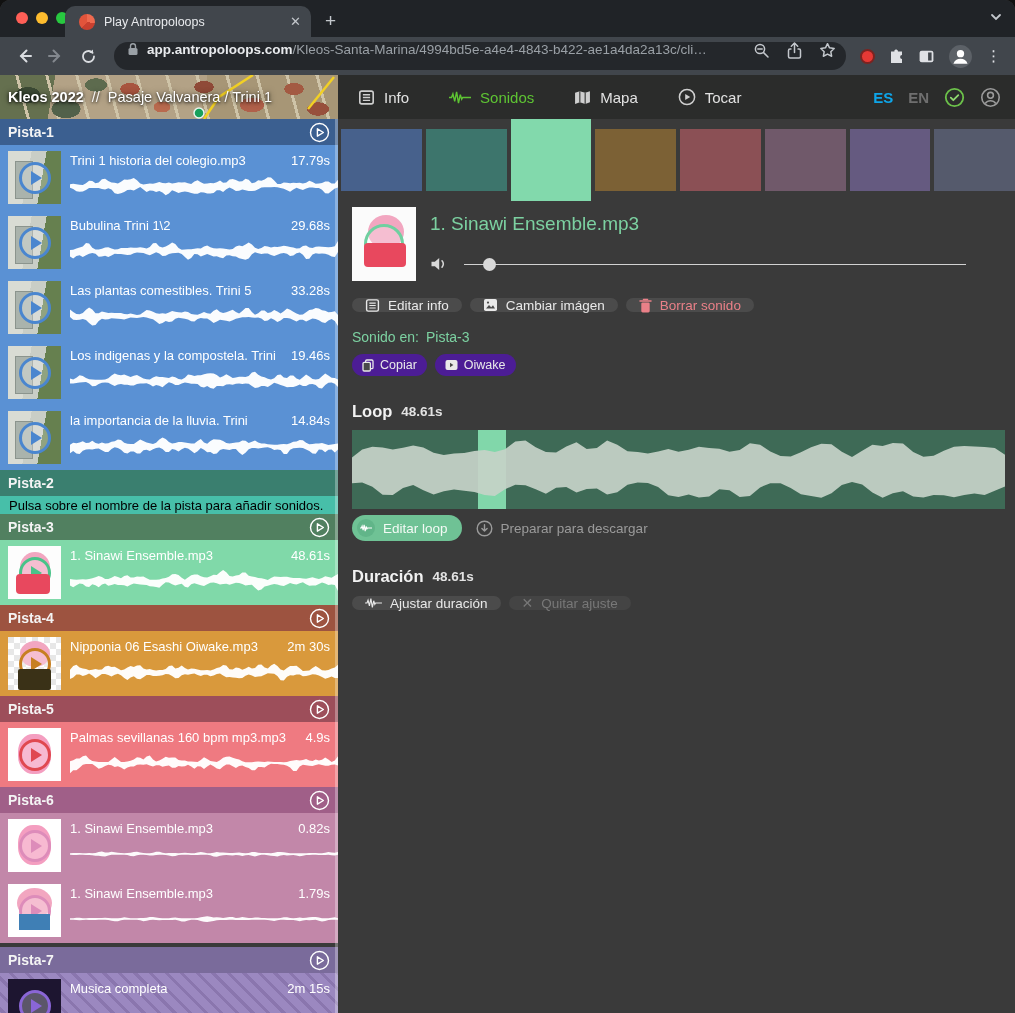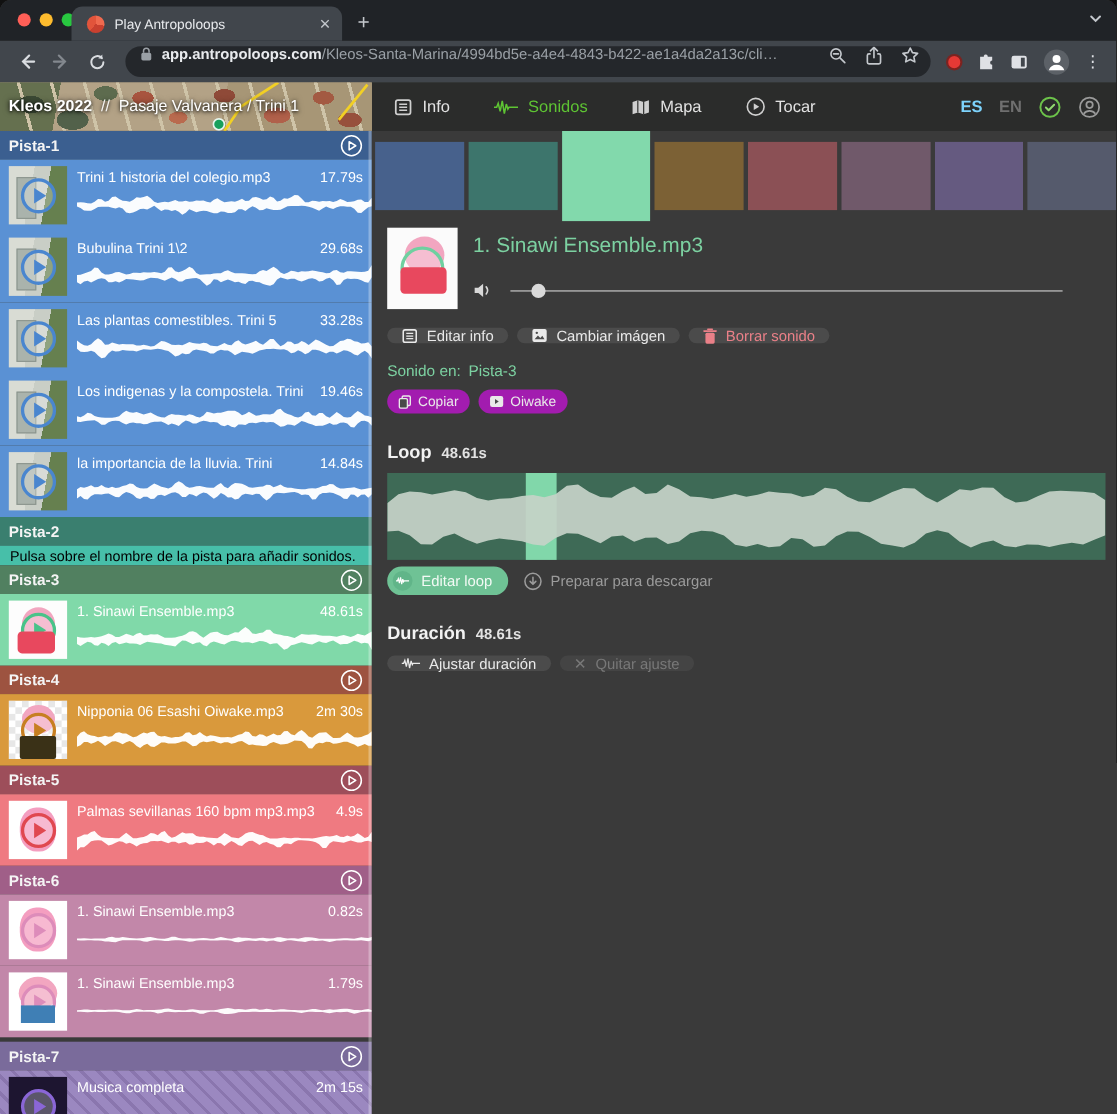--- a/index.html
+++ b/index.html
@@ -63,21 +63,21 @@
   .crumbs{position:absolute;inset:0;display:flex;align-items:center;gap:8px;padding:0 8px;
     color:#fff;font-size:14.5px;white-space:nowrap;
     text-shadow:0 1px 3px rgba(0,0,0,.85),0 0 6px rgba(0,0,0,.6);}
   .crumbs .proj{font-weight:bold;}
   .crumbs .sep{opacity:.9;}
   .navrest{flex:1;background:#2b2c2b;display:flex;align-items:center;padding:0 14px 0 20px;gap:0;}
   .navtab{display:flex;align-items:center;gap:9px;color:#e2e2e2;font-size:15px;margin-right:40px;}
   .navtab svg{color:#cfcfcf;}
   .navtab.active, .navtab.active svg{color:#5ec433;}
   .nav-right{margin-left:auto;display:flex;align-items:center;gap:15px;}
-  .lang-es{color:#7dd3fc;font-weight:bold;font-size:15px;}
+  .lang-es{color:#0ea5e9;font-weight:bold;font-size:15px;}
   .lang-en{color:#6f6f6f;font-weight:bold;font-size:15px;}
   
   .mainrow{display:flex;height:894px;}
   .sidebar{position:relative;flex:0 0 338px;width:338px;background:#3a3a3a;overflow:hidden;}
   .sidebar .scrollthumb{position:absolute;right:0;top:0;width:3px;height:100%;
     background:rgba(255,255,255,.30);z-index:5;}
   .content{flex:1;background:#3a3a3a;overflow:hidden;}
   
   .track-head{height:26px;display:flex;align-items:center;padding:0 8px;color:#f4f4f4;
     font-size:14px;font-weight:bold;background:var(--head);}
@@ -128,21 +128,21 @@
   .d-title{font-size:19px;color:#7cd1a1;}
   .vol-row{display:flex;align-items:center;margin-top:21px;gap:15px;}
   .vol-slider{position:relative;width:502px;height:13px;}
   .vol-slider .trk{position:absolute;left:0;right:0;top:6px;height:1.5px;background:#d2d2d2;}
   .vol-slider .th{position:absolute;top:0;width:13px;height:13px;border-radius:50%;background:#d9d9d9;}
   .btnrow{display:flex;gap:8px;margin-top:17px;}
   .pill{display:inline-flex;align-items:center;gap:8px;height:14px;padding:0 13px;
     border-radius:14px;background:#4b4b4b;color:#e9e9e9;font-size:13.5px;white-space:nowrap;}
   .pill svg{flex:0 0 auto;}
   .pill.danger{color:#ea8088;}
-  .pill.small{height:22px;font-size:12.5px;padding:0 10px;border-radius:11px;gap:6px;background:#a21caf;}
+  .pill.small{height:22px;font-size:12.5px;padding:0 10px;border-radius:11px;gap:6px;background:#4c1d95;}
   .soniden{margin-top:17px;font-size:14px;color:#7cd1a1;display:flex;gap:7px;}
   .cpmv{display:flex;gap:8px;margin-top:9px;}
   .sect-h{display:flex;align-items:center;gap:9px;margin-top:26px;}
   .sect-h .t{font-size:16.5px;font-weight:bold;color:#f2f2f2;}
   .sect-h .v{font-size:13.5px;color:#e3e3e3;font-weight:bold;}
   .loopbox{position:relative;margin-top:9px;height:79px;background:#3e6a56;overflow:hidden;}
   .loopbox .sel-region{position:absolute;top:0;bottom:0;background:#8deab8;opacity:.85;}
   .loopbox svg{position:relative;display:block;}
   .looprow{display:flex;align-items:center;gap:14px;margin-top:6px;}
   .pill.green{background:#6fc295;color:#f3faf5;padding:0 14px 0 5px;height:26px;}

